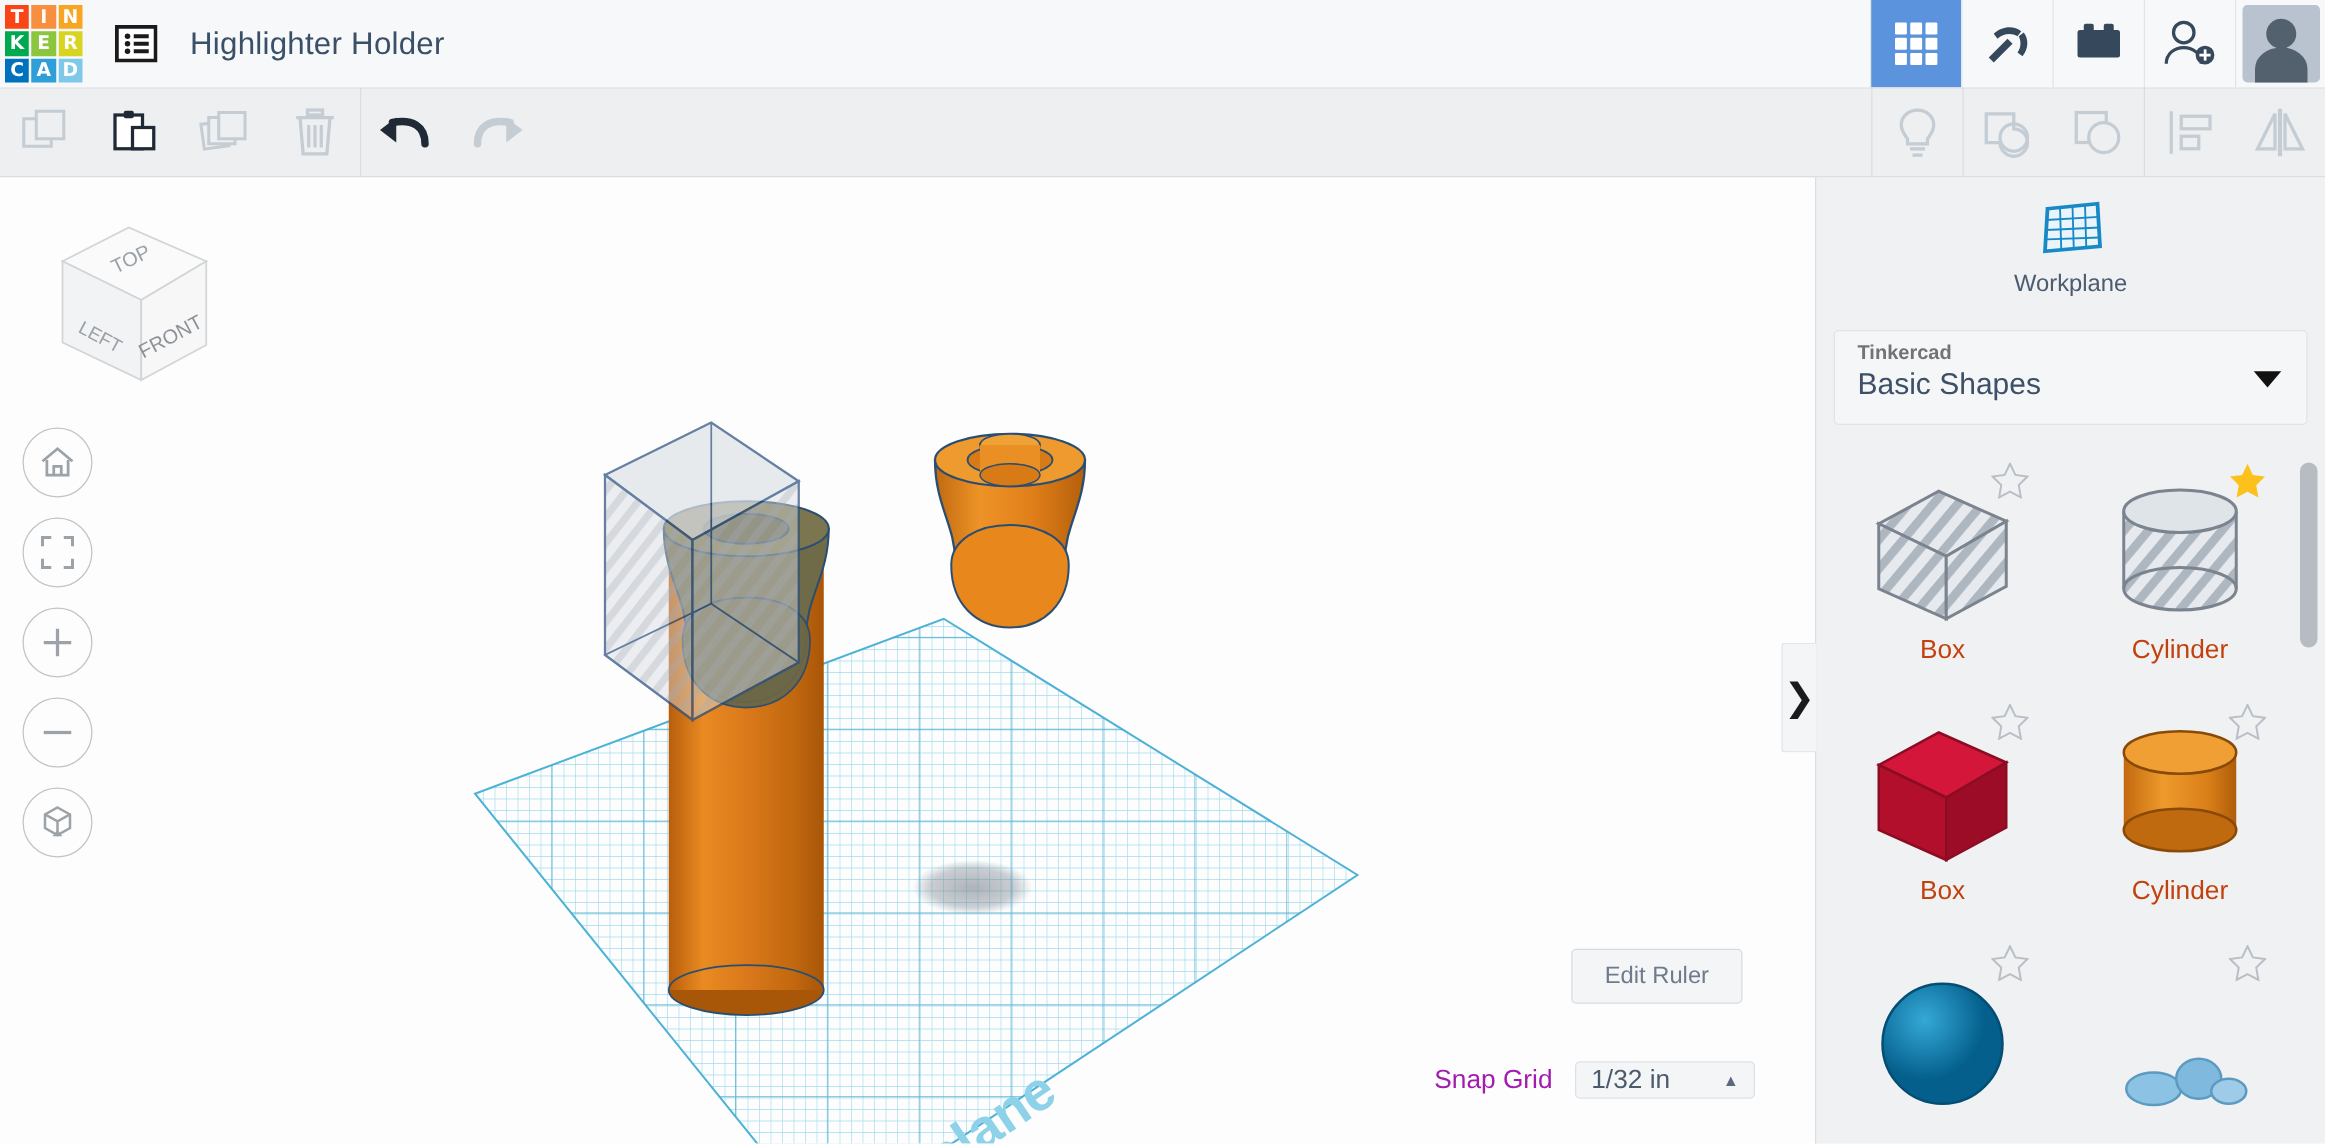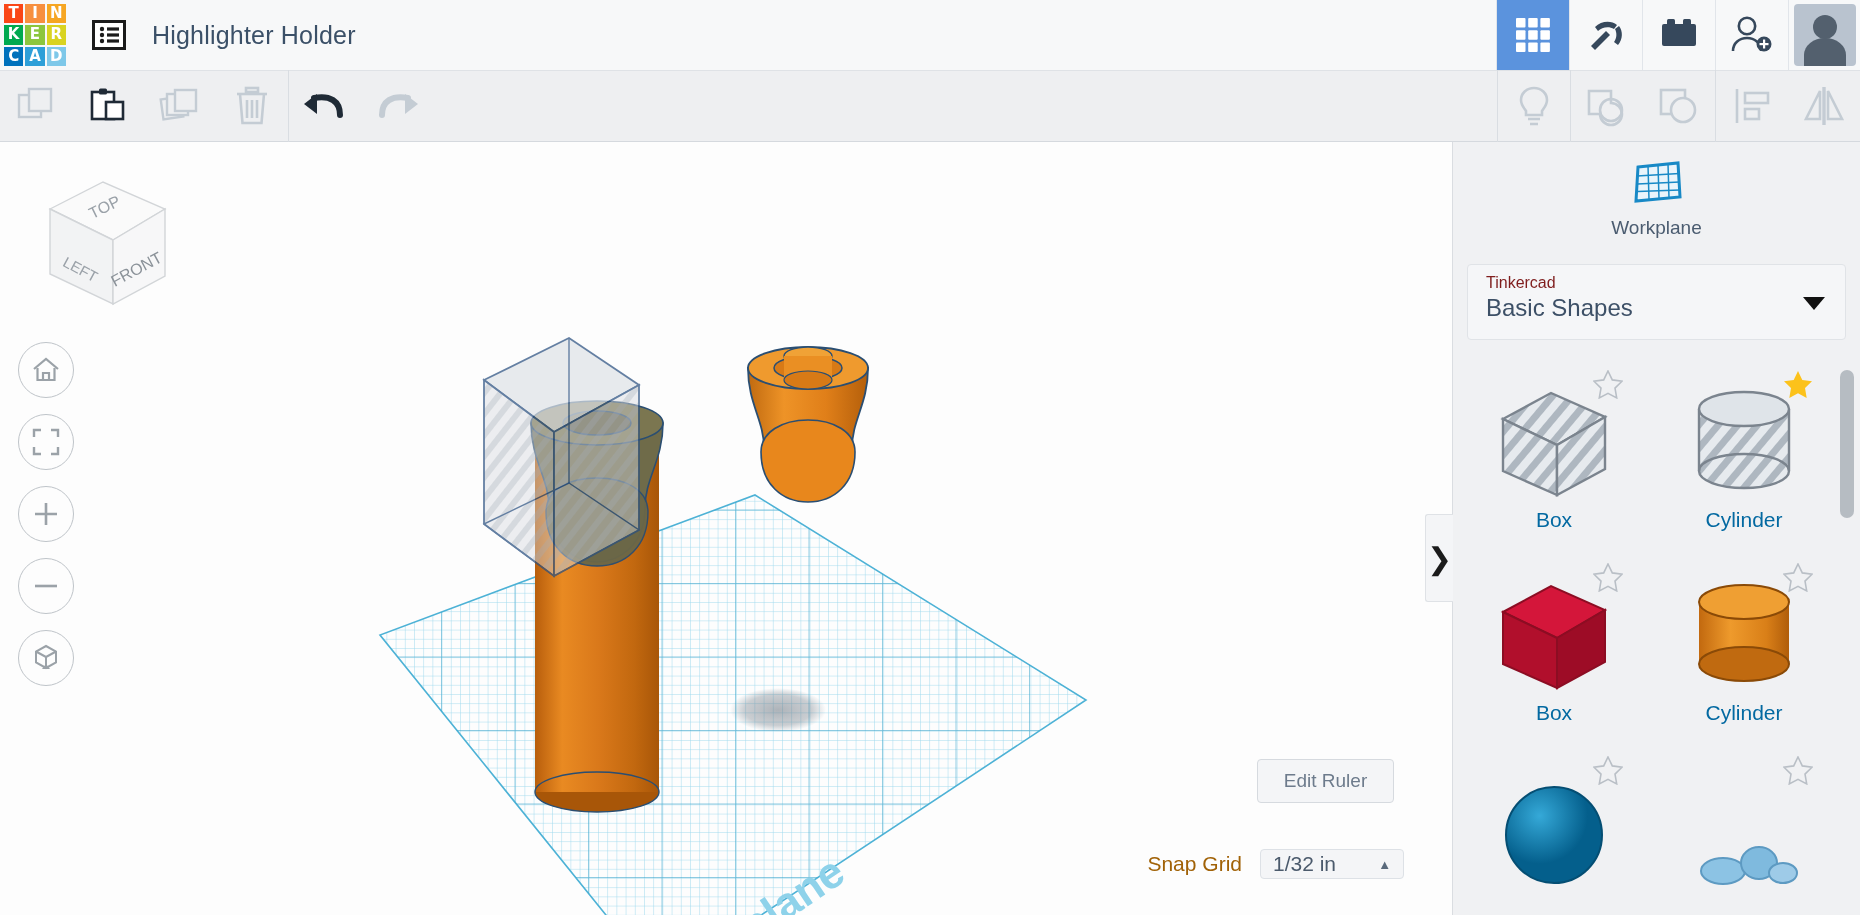--- a/index.html
+++ b/index.html
@@ -103,21 +103,21 @@
   .edit-grid-btn {
     position: absolute; right: 58px; bottom: 112px;
     width: 137px; height: 44px; border: 1px solid #d6dadf; border-radius: 4px;
     background: #f4f5f7; color: #6d7b8c; font-size: 19px;
     display: flex; align-items: center; justify-content: center; cursor: pointer;
   }
   .snap-row {
     position: absolute; right: 48px; bottom: 36px;
     display: flex; align-items: center; gap: 18px;
   }
-  .snap-label { font-size: 21px; color: #a16207; }
+  .snap-label { font-size: 21px; color: #a21caf; }
   .snap-select {
     width: 144px; height: 30px; border: 1px solid #dde1e6; border-radius: 4px;
     background: #f4f5f7; display: flex; align-items: center;
     padding: 0 12px; cursor: pointer;
   }
   .snap-val { font-size: 21px; color: #4b5a6c; }
   .snap-caret { margin-left: auto; font-size: 13px; color: #5a6a7c; }
 
   
   .rpanel {
@@ -128,42 +128,42 @@
   .rp-tool {
     flex: 1; display: flex; flex-direction: column; align-items: center;
     justify-content: center; gap: 10px; cursor: pointer;
   }
   .rp-tool-label { font-size: 19px; color: #4b5c70; }
   .rp-select {
     margin: 10px 14px 0 14px; height: 76px; background: #f5f6f8;
     border: 1px solid #e0e3e7; border-radius: 4px;
     padding: 9px 18px; position: relative; cursor: pointer;
   }
-  .rp-select-sub { font-size: 16px; color: #7f1d1d; }
+  .rp-select-sub { font-size: 16px; color: #737373; font-weight: bold; }
   .rp-select-main { font-size: 24px; color: #3d5067; margin-top: 2px; }
   .rp-select-caret {
     position: absolute; right: 20px; top: 32px;
     width: 0; height: 0; border-left: 11px solid transparent;
     border-right: 11px solid transparent; border-top: 13px solid #111;
   }
   .rp-grid {
     position: absolute; top: 206px; left: 0; right: 0; bottom: 0;
     padding: 16px 6px 0 6px; overflow: hidden;
   }
   .rp-row { display: flex; }
   .rp-cell {
     width: 190px; height: 193px; position: relative;
     display: flex; flex-direction: column; align-items: center; cursor: pointer;
   }
   .rp-star { position: absolute; right: 26px; top: 6px; cursor: pointer; }
   .rp-shape {
     height: 140px; width: 100%; display: flex; align-items: center;
     justify-content: center; margin-top: 4px;
   }
-  .rp-name { font-size: 21px; color: #0369a1; }
+  .rp-name { font-size: 21px; color: #c2410c; }
   .rp-scroll {
     position: absolute; right: 6px; top: 228px; width: 14px; height: 148px;
     background: #b6bcc2; border-radius: 7px; cursor: pointer;
   }
   .rp-collapse {
     position: absolute; left: -28px; top: 372px;
     width: 28px; height: 88px; background: #f4f5f7;
     border: 1px solid #dfe2e6; border-right: none;
     border-radius: 3px 0 0 3px;
     display: flex; align-items: center; justify-content: center;

